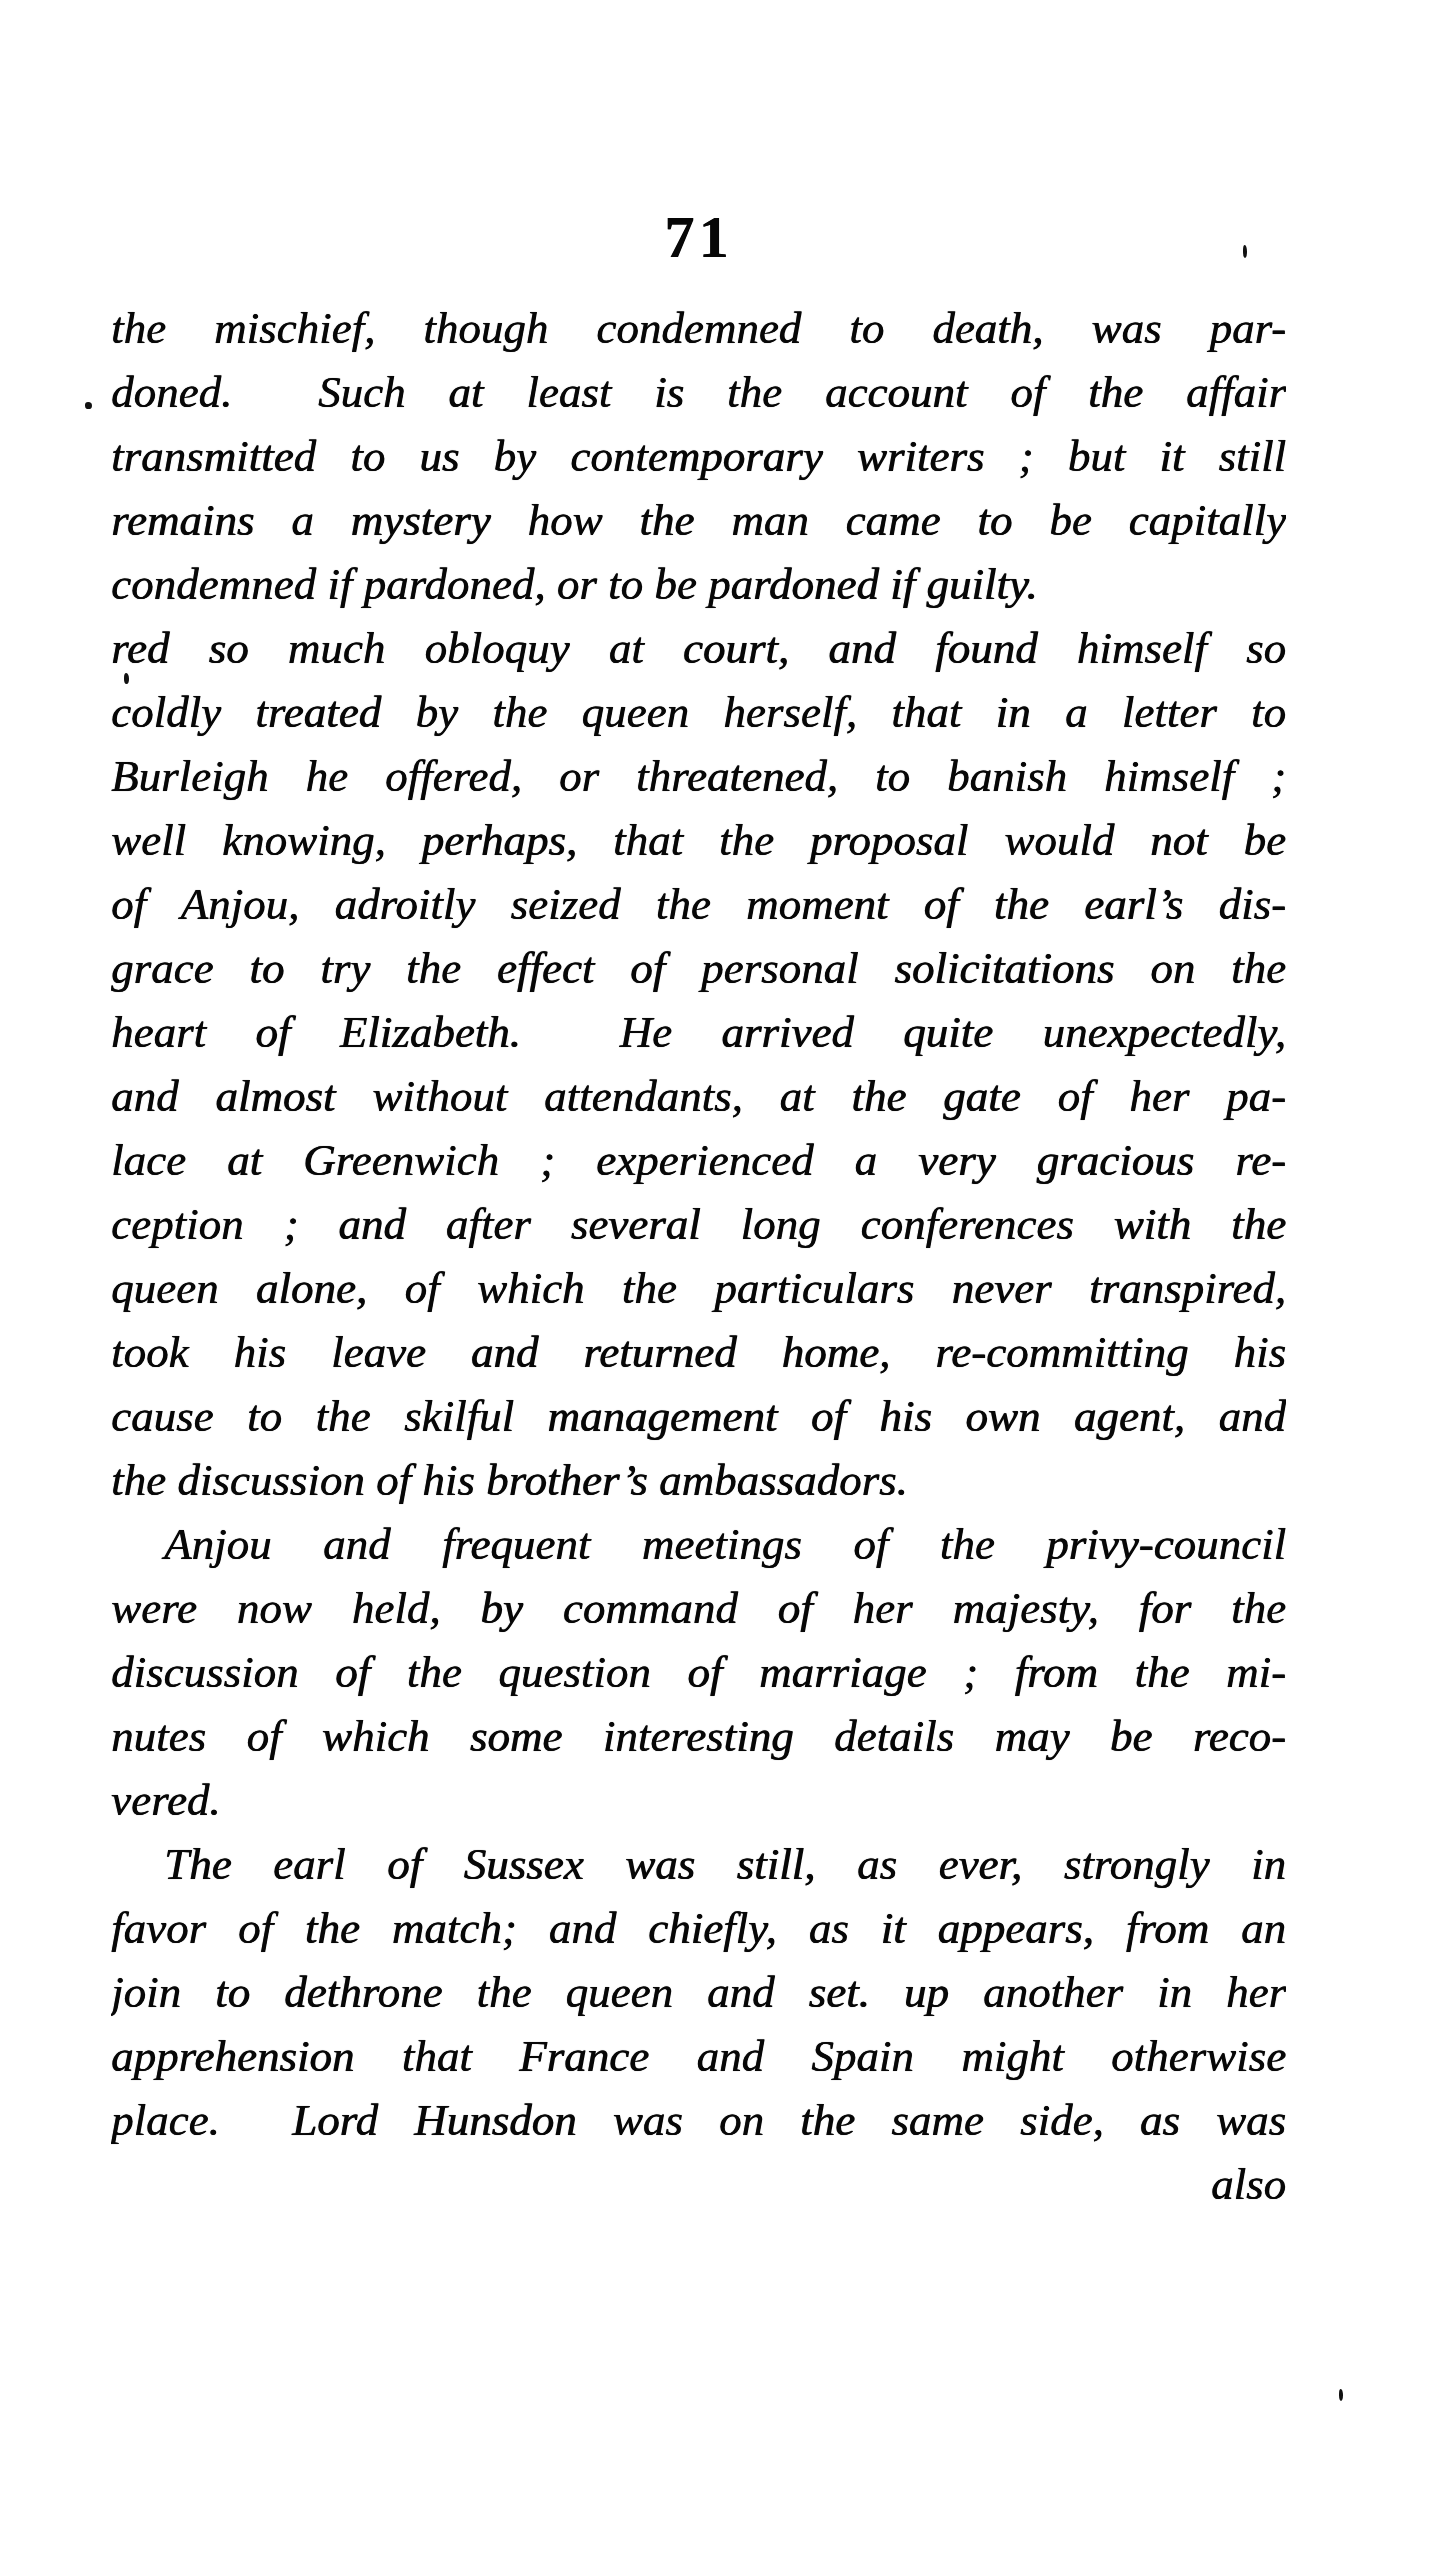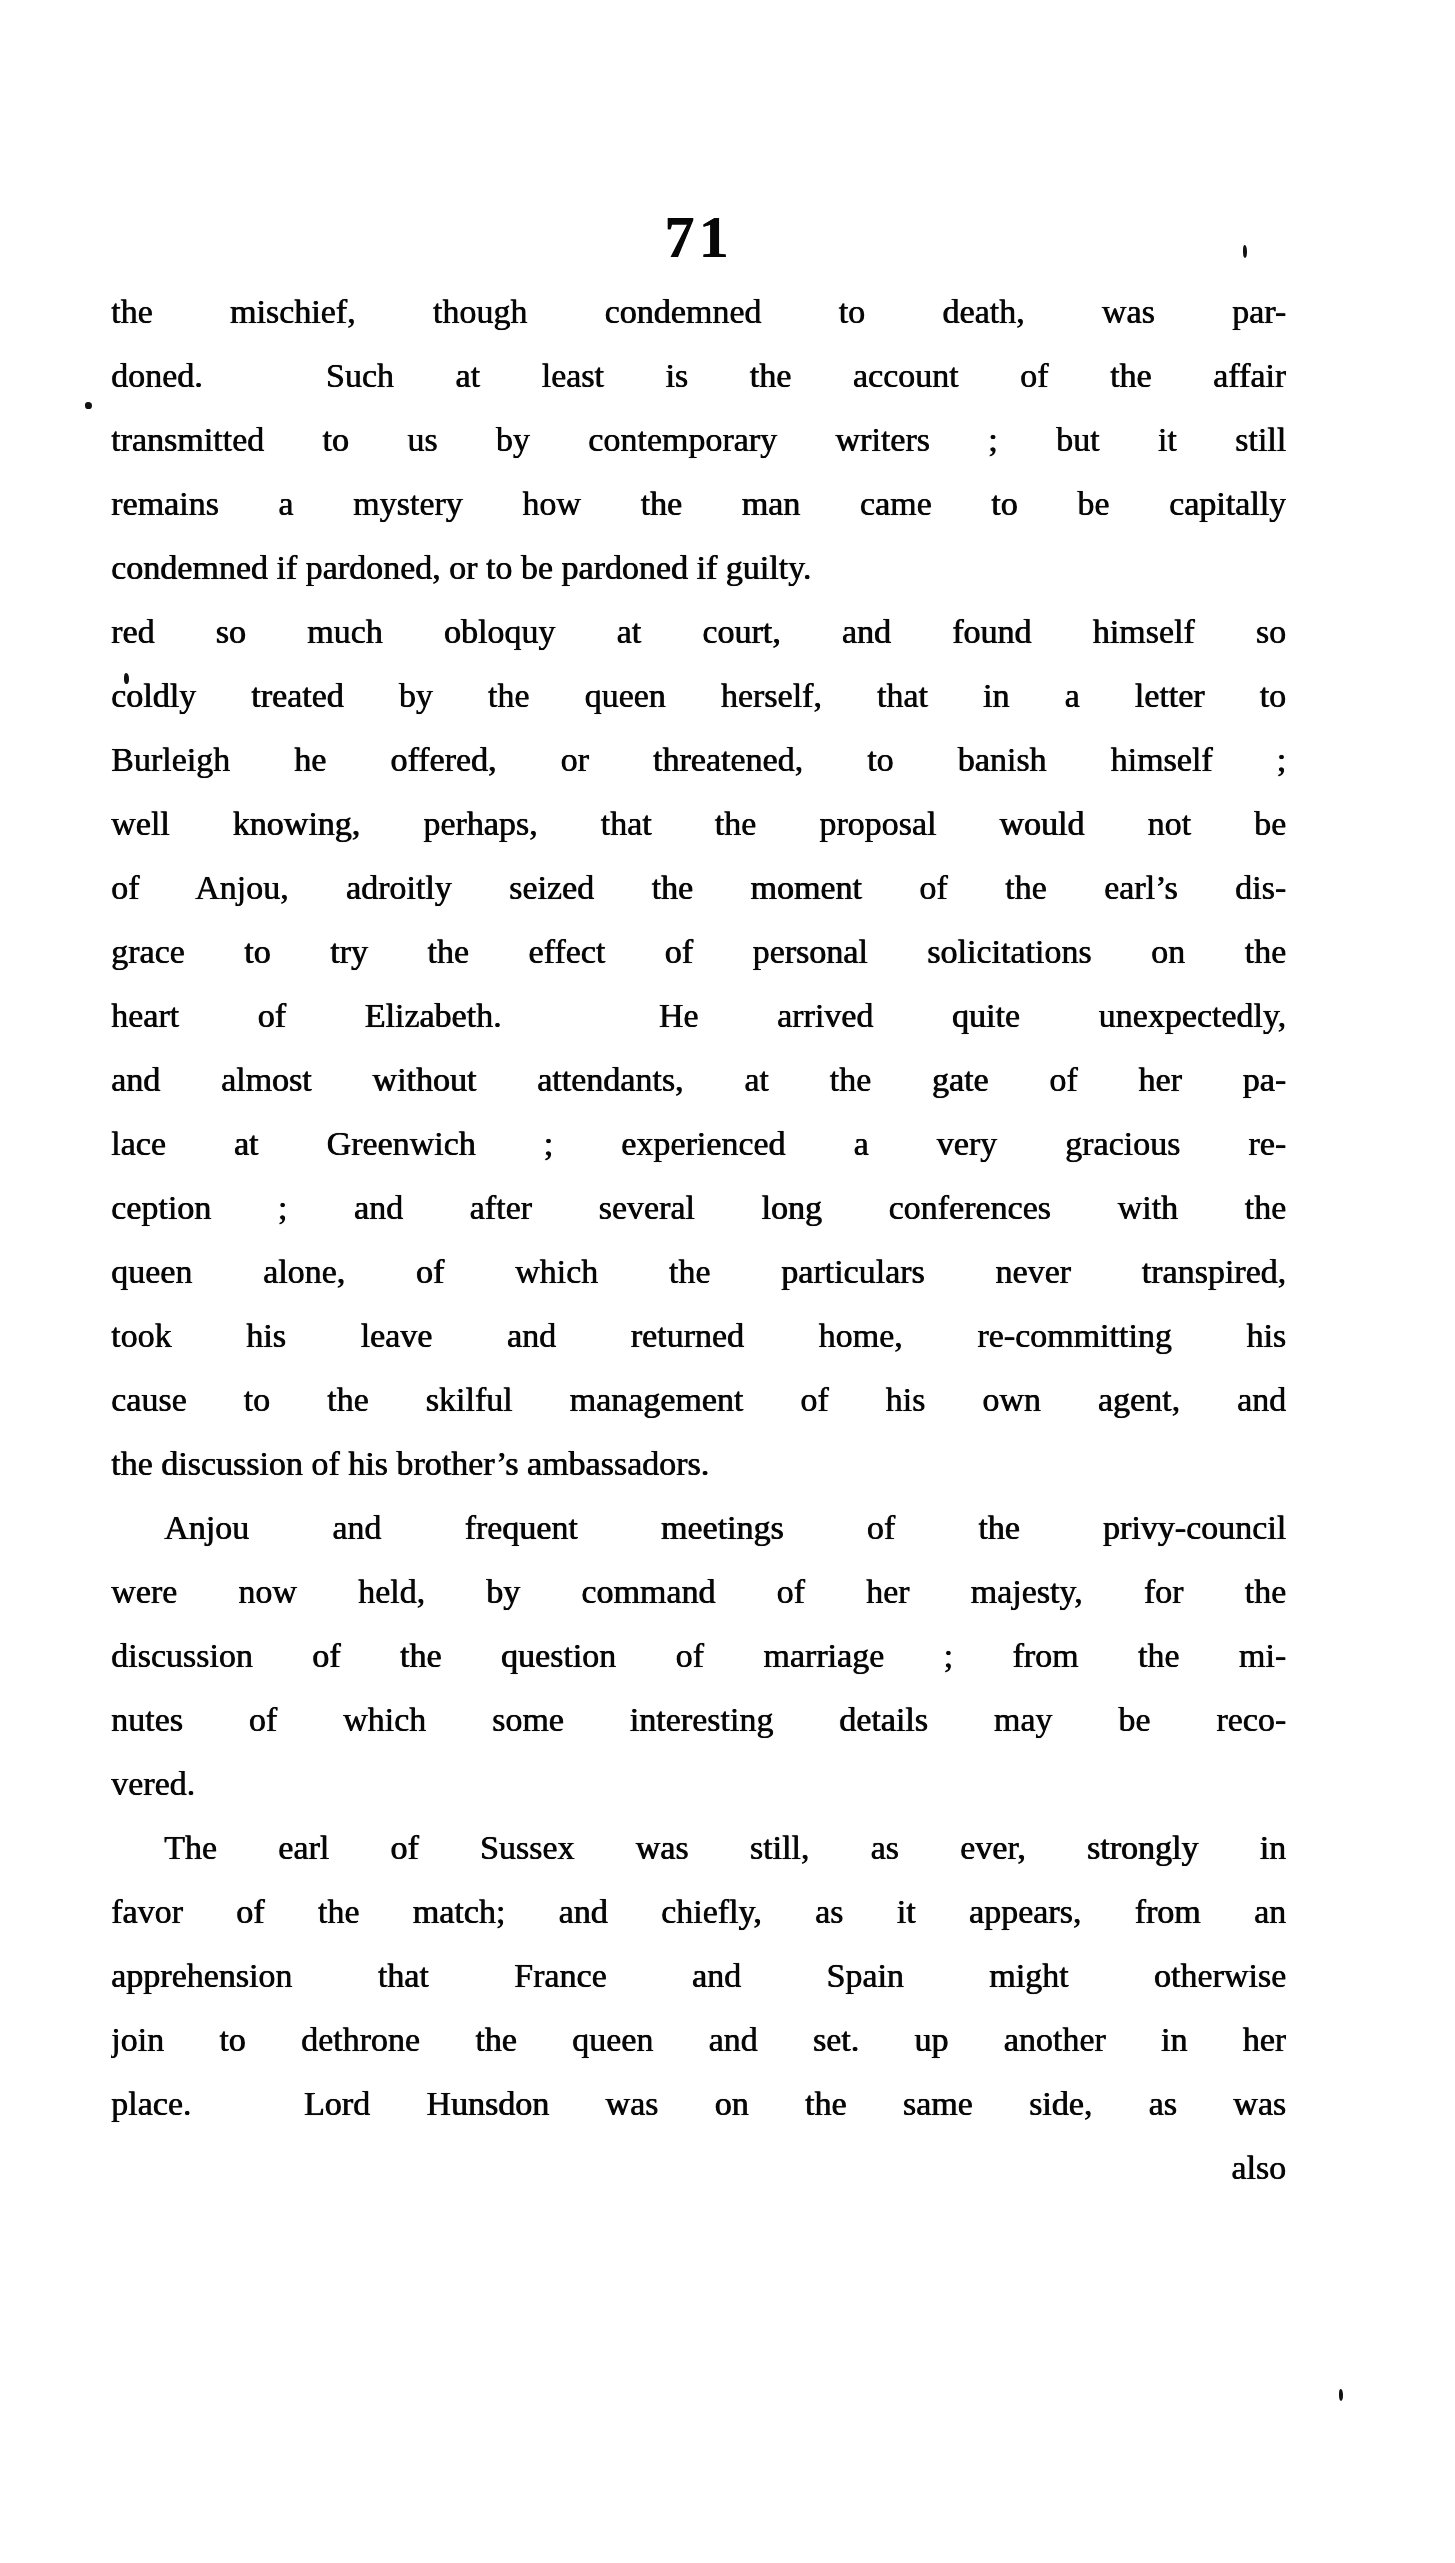--- a/index.html
+++ b/index.html
@@ -22,25 +22,26 @@
     width: 1175px;
     text-align: center;
     font-size: 60px;
     font-weight: bold;
     letter-spacing: 4.3px;
     text-shadow: 0.5px 0 0 currentColor;
   }
   .text-block {
     position: absolute;
     left: 111px;
-    top: 280px;
+    top: 296px;
     width: 1175px;
-    font-size: 34px;
+    font-size: 45px;
     line-height: 64px;
     text-shadow: 0.6px 0 0 currentColor, 0 0 0.9px rgba(0,0,0,0.55);
+    font-style: italic;
   }
   .para { margin: 0; padding: 0; }
   .line {
     height: 64px;
     text-align: justify;
     text-align-last: justify;
     overflow: hidden;
   }
   .line.last {
     text-align-last: left;
@@ -98,22 +99,22 @@
     <div class="line indent">Anjou and frequent meetings of the privy-council</div>
     <div class="line">were now held, by command of her majesty, for the</div>
     <div class="line">discussion of the question of marriage ; from the mi-</div>
     <div class="line">nutes of which some interesting details may be reco-</div>
     <div class="line last">vered.</div>
   </div>
 
   <div class="para">
     <div class="line indent">The earl of Sussex was still, as ever, strongly in</div>
     <div class="line">favor of the match; and chiefly, as it appears, from an</div>
+    <div class="line">join to dethrone the queen and set. up another in her</div>
     <div class="line">apprehension that France and Spain might otherwise</div>
-    <div class="line">join to dethrone the queen and set. up another in her</div>
     <div class="line">place.&nbsp; Lord Hunsdon was on the same side, as was</div>
   </div>
 
   <div class="catchword">also</div>
 
 </div>
 
 <div class="speck dot-1"></div>
 <div class="speck comma-1"></div>
 <div class="speck tick-1"></div>

